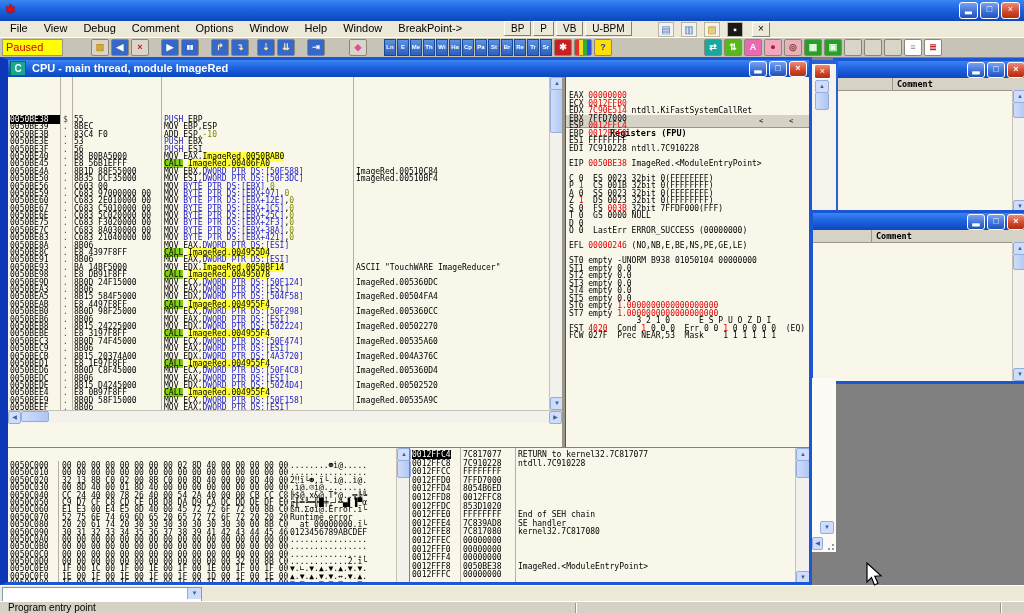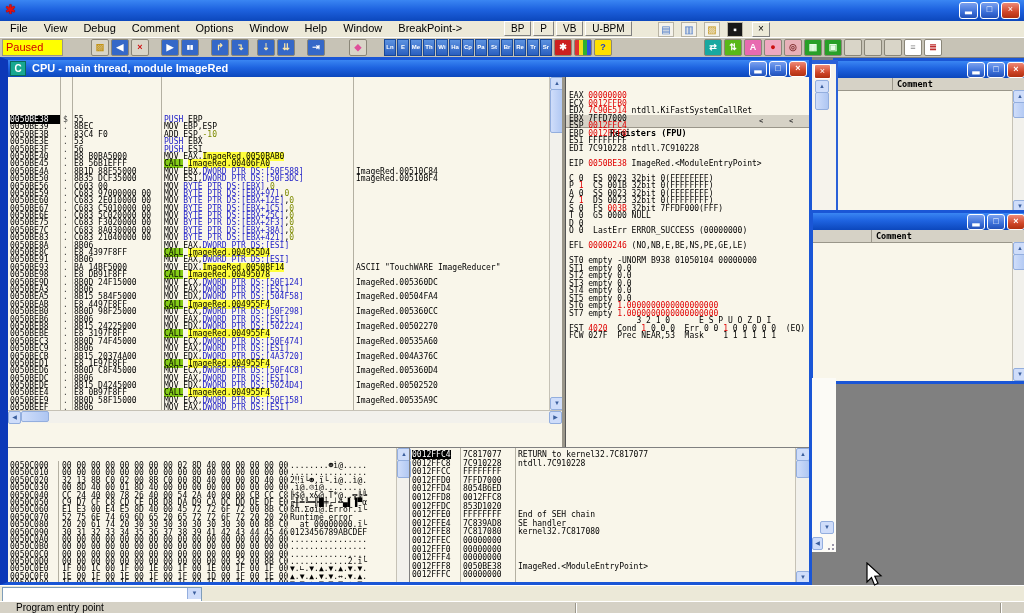--- a/index.html
+++ b/index.html
@@ -120,21 +120,21 @@
   .grip i:nth-child(3){right:1px;bottom:5px;}
   
   #commandbar{position:absolute;left:0;top:585px;width:1024px;height:16px;background:#ece9d8;border-top:1px solid #fff;}
   #cmd-combo{position:absolute;left:2px;top:1px;width:198px;height:13px;background:#fff;border:1px solid #7f9db9;}
   #cmd-input{position:absolute;left:1px;top:0;width:180px;height:11px;border:none;outline:none;
     font-family:"DejaVu Sans Mono",monospace;font-size:9px;}
   #cmd-drop{position:absolute;right:0;top:0;width:13px;height:11px;background:#cfddfa;border-left:1px solid #93aede;
     color:#3b5f9e;font-size:6px;line-height:11px;text-align:center;}
   #statusbar{position:absolute;left:0;top:601px;width:1024px;height:12px;background:#d5d1c5;
     border-top:1px solid #fff;font-size:10px;color:#000;}
-  #status-text{position:absolute;left:16px;top:0;}
+  #status-text{position:absolute;left:8px;top:0;}
   .sdiv{position:absolute;top:1px;bottom:1px;width:1px;background:#9a968a;box-shadow:1px 0 0 #fff;}
   
   #cursor{position:absolute;left:866px;top:562px;z-index:99;}
 </style>
 </head>
 <body>
 
 <div id="titlebar">
   <span id="app-icon">✱</span>
   <span></span>

